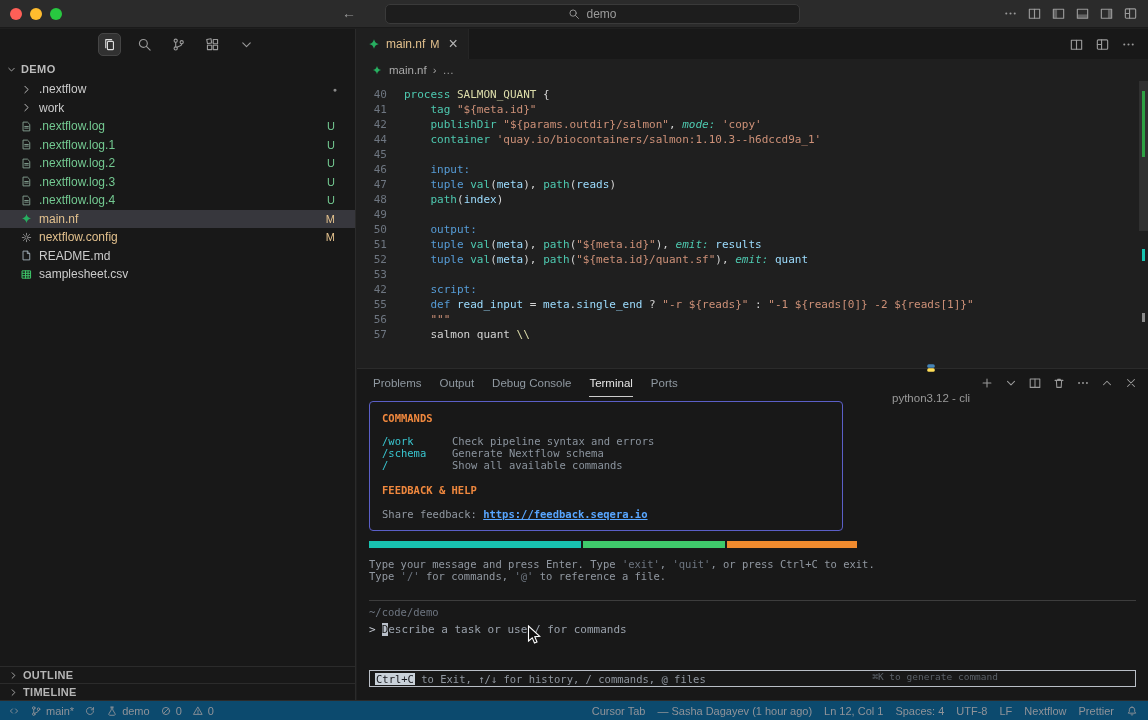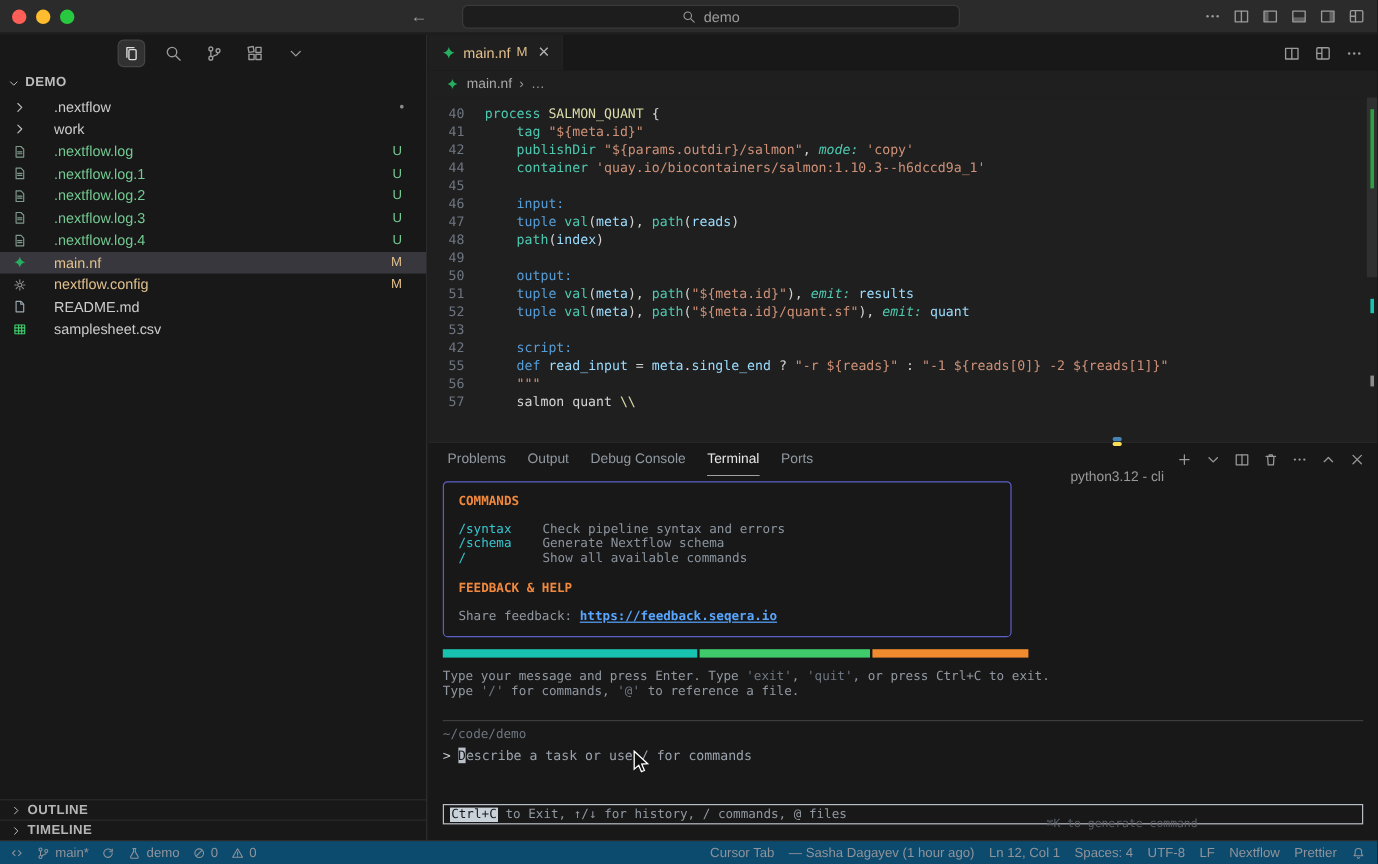--- a/index.html
+++ b/index.html
@@ -16,21 +16,21 @@
   .tb-right { position:absolute; right:10px; top:6px; display:flex; gap:9px; color:#9a9a9a; }
   .icon { display:inline-flex; align-items:center; justify-content:center; }
 
   
   .sidebar { position:absolute; top:29px; left:0; width:356px; bottom:20px; background:#181818; border-right:1px solid #2b2b2b; }
   .sidebar-toolbar { height:30px; display:flex; align-items:center; justify-content:center; gap:13px; color:#9a9a9a; }
   .act-icon { padding:3px; border-radius:5px; cursor:pointer; display:flex; }
   .act-icon.active { background:#313131; border:1px solid #454545; color:#dcdcdc; }
   .explorer-header { height:20px; display:flex; align-items:center; gap:4px; padding-left:6px; font-size:11px; font-weight:700; letter-spacing:.4px; color:#bcbcbc; }
   .tree { margin-top:1px; }
-  .tree-row { height:18.5px; display:flex; align-items:center; padding-left:10px; gap:22px; font-size:12px; color:#ccc; cursor:pointer; }
+  .tree-row { height:18.5px; display:flex; align-items:center; padding-left:20px; gap:6px; font-size:12px; color:#ccc; cursor:pointer; }
   .tree-row.selected { background:#37373d; }
   .tree-label { white-space:nowrap; }
   .git-u { color:#73c991; } .git-m { color:#e2c08d; } .git-none { color:#cccccc; }
   .tree-badge { margin-left:auto; margin-right:20px; font-size:11px; }
   .tree-dot { margin-left:auto; margin-right:18px; font-size:7px; color:#8a8a8a; }
   .icon[data-name="log-file-icon"]{color:#7f9a8c}
   .icon[data-name="gear-icon"]{color:#8a8a8a}
   .icon[data-name="markdown-icon"]{color:#9aa7b0}
   .icon[data-name="table-icon"]{color:#3fca6b}
   .icon[data-name="chevron-right-icon"]{color:#bdbdbd}
@@ -78,21 +78,21 @@
   .gradient-bar div { height:100%; }
   .hints { margin-top:10px; line-height:12.5px; }
   .tk-g{color:#9198a1} .tk-dim{color:#6e7681}
   .tk-inv{background:#c9d1d9;color:#16181d;padding:0 1px}
   .term-divider { margin-top:17px; border-top:1px solid #3d3d3d; }
   .term-cwd { margin-top:5px; color:#6e7681; }
   .prompt-line { margin-top:5px; display:flex; font-size:11px; color:#9aa2ac; }
   .prompt-char { color:#c8ccd4; margin-right:6px; }
   .input-cursor { background:#b9c0ca; color:#181818; }
   .cmd-statusbox { position:absolute; left:12px; right:12px; bottom:13px; height:17px; border:1px solid #b9bec6; display:flex; align-items:center; padding:0 5px; font-family:"DejaVu Sans Mono",monospace; font-size:10.5px; }
-  .generate-hint { position:absolute; right:150px; bottom:8px; font-family:"DejaVu Sans Mono",monospace; font-size:9.5px; color:#5b6168; }
+  .generate-hint { position:absolute; right:150px; bottom:18px; font-family:"DejaVu Sans Mono",monospace; font-size:9.5px; color:#5b6168; }
 
   
   .statusbar { position:absolute; bottom:0; left:0; right:0; height:20px; background:#0c4a6e; border-top:1px solid #2b2b2b; display:flex; align-items:center; justify-content:space-between; padding:0 10px 0 8px; }
   .sb-group { display:flex; align-items:center; }
   .sb-group.left { gap:10px; }
   .sb-group.right { gap:12px; }
   .sb-item { display:flex; align-items:center; gap:4px; color:#909399; font-size:11px; cursor:pointer; white-space:nowrap; }
 
   
   .mouse-cursor { position:absolute; left:527px; top:625px; z-index:99; pointer-events:none; }
@@ -519,21 +519,21 @@
               <path d="M4 4l8 8M12 4l-8 8"></path>
             </svg>
           </span>
         </div>
 
       <div class="term" data-name="terminal-content">
         <div class="cmd-box" data-name="slash-command-box">
           <div class="cmd-header" data-name="commands-header">COMMANDS</div>
           <div class="cmd-rows" id="term-commands" data-name="command-list">
               <div class="cmd-row" data-name="slash-command-row">
-                <span class="cmd-name" data-name="command-name">/syntax</span>
+                <span class="cmd-name" data-name="command-name">/work</span>
                 <span class="cmd-desc" data-name="command-description">Check pipeline syntax and errors</span>
               </div>
               <div class="cmd-row" data-name="slash-command-row">
                 <span class="cmd-name" data-name="command-name">/schema</span>
                 <span class="cmd-desc" data-name="command-description">Generate Nextflow schema</span>
               </div>
               <div class="cmd-row" data-name="slash-command-row">
                 <span class="cmd-name" data-name="command-name">/</span>
                 <span class="cmd-desc" data-name="command-description">Show all available commands</span>
               </div>

